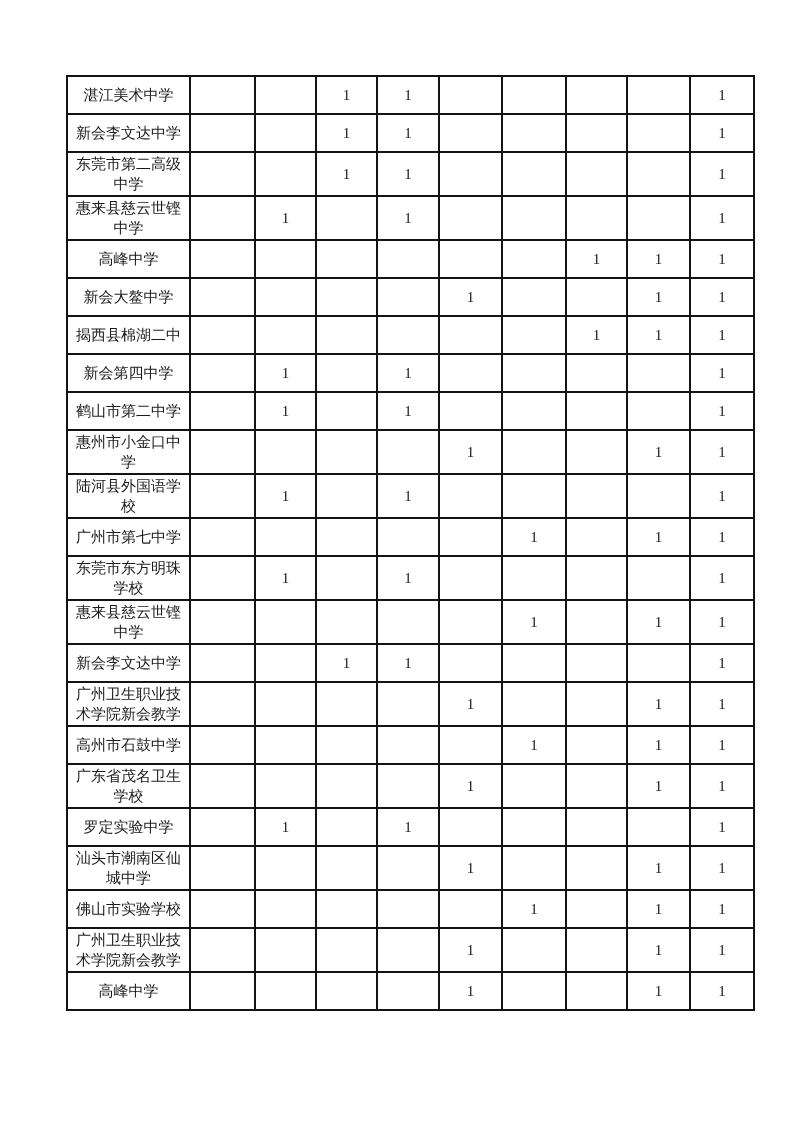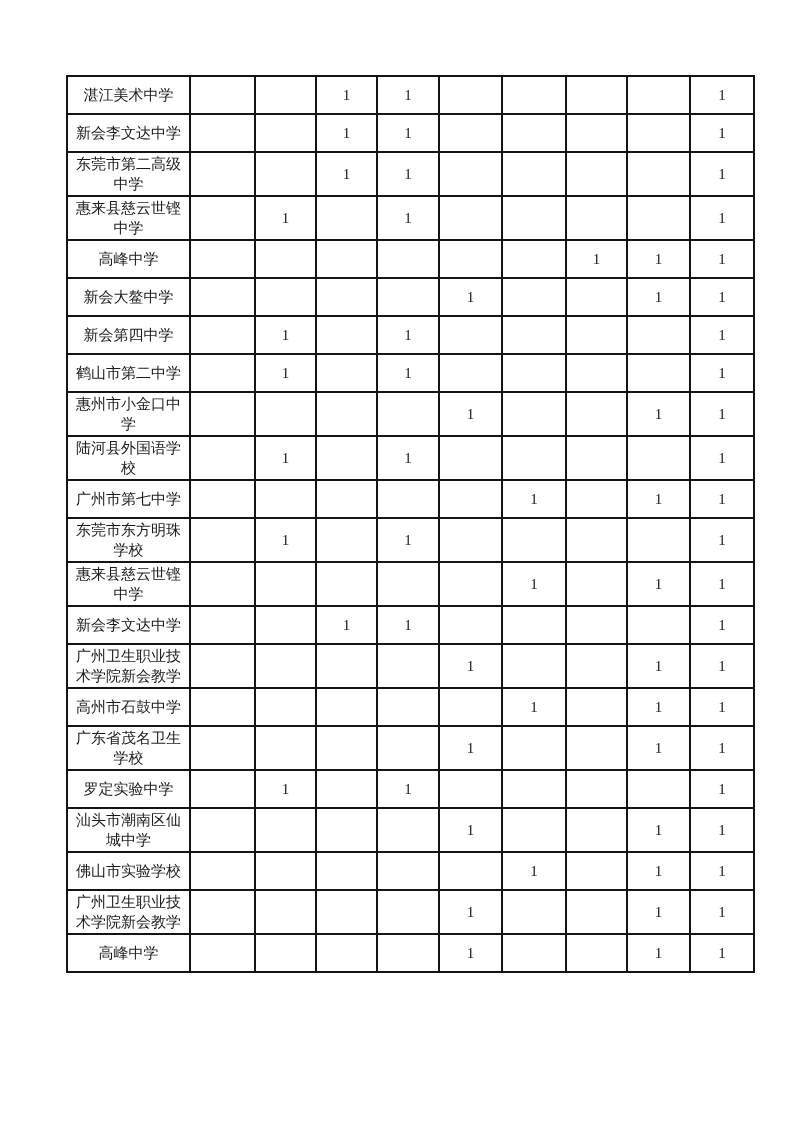--- a/index.html
+++ b/index.html
@@ -137,20 +137,34 @@
     <div class="cell c3"></div>
     <div class="cell c4"></div>
     <div class="cell c5">1</div>
     <div class="cell c6"></div>
     <div class="cell c7"></div>
     <div class="cell c8">1</div>
     <div class="cell c9">1</div>
   </div>
     <div class="row">
     <div class="cell name-cell c0">
+      <span class="name-text">揭西县棉湖二中</span>
+    </div>
+    <div class="cell c1"></div>
+    <div class="cell c2"></div>
+    <div class="cell c3"></div>
+    <div class="cell c4"></div>
+    <div class="cell c5"></div>
+    <div class="cell c6"></div>
+    <div class="cell c7">1</div>
+    <div class="cell c8">1</div>
+    <div class="cell c9">1</div>
+  </div>
+    <div class="row">
+    <div class="cell name-cell c0">
       <span class="name-text">新会第四中学</span>
     </div>
     <div class="cell c1"></div>
     <div class="cell c2">1</div>
     <div class="cell c3"></div>
     <div class="cell c4">1</div>
     <div class="cell c5"></div>
     <div class="cell c6"></div>
     <div class="cell c7"></div>
     <div class="cell c8"></div>

